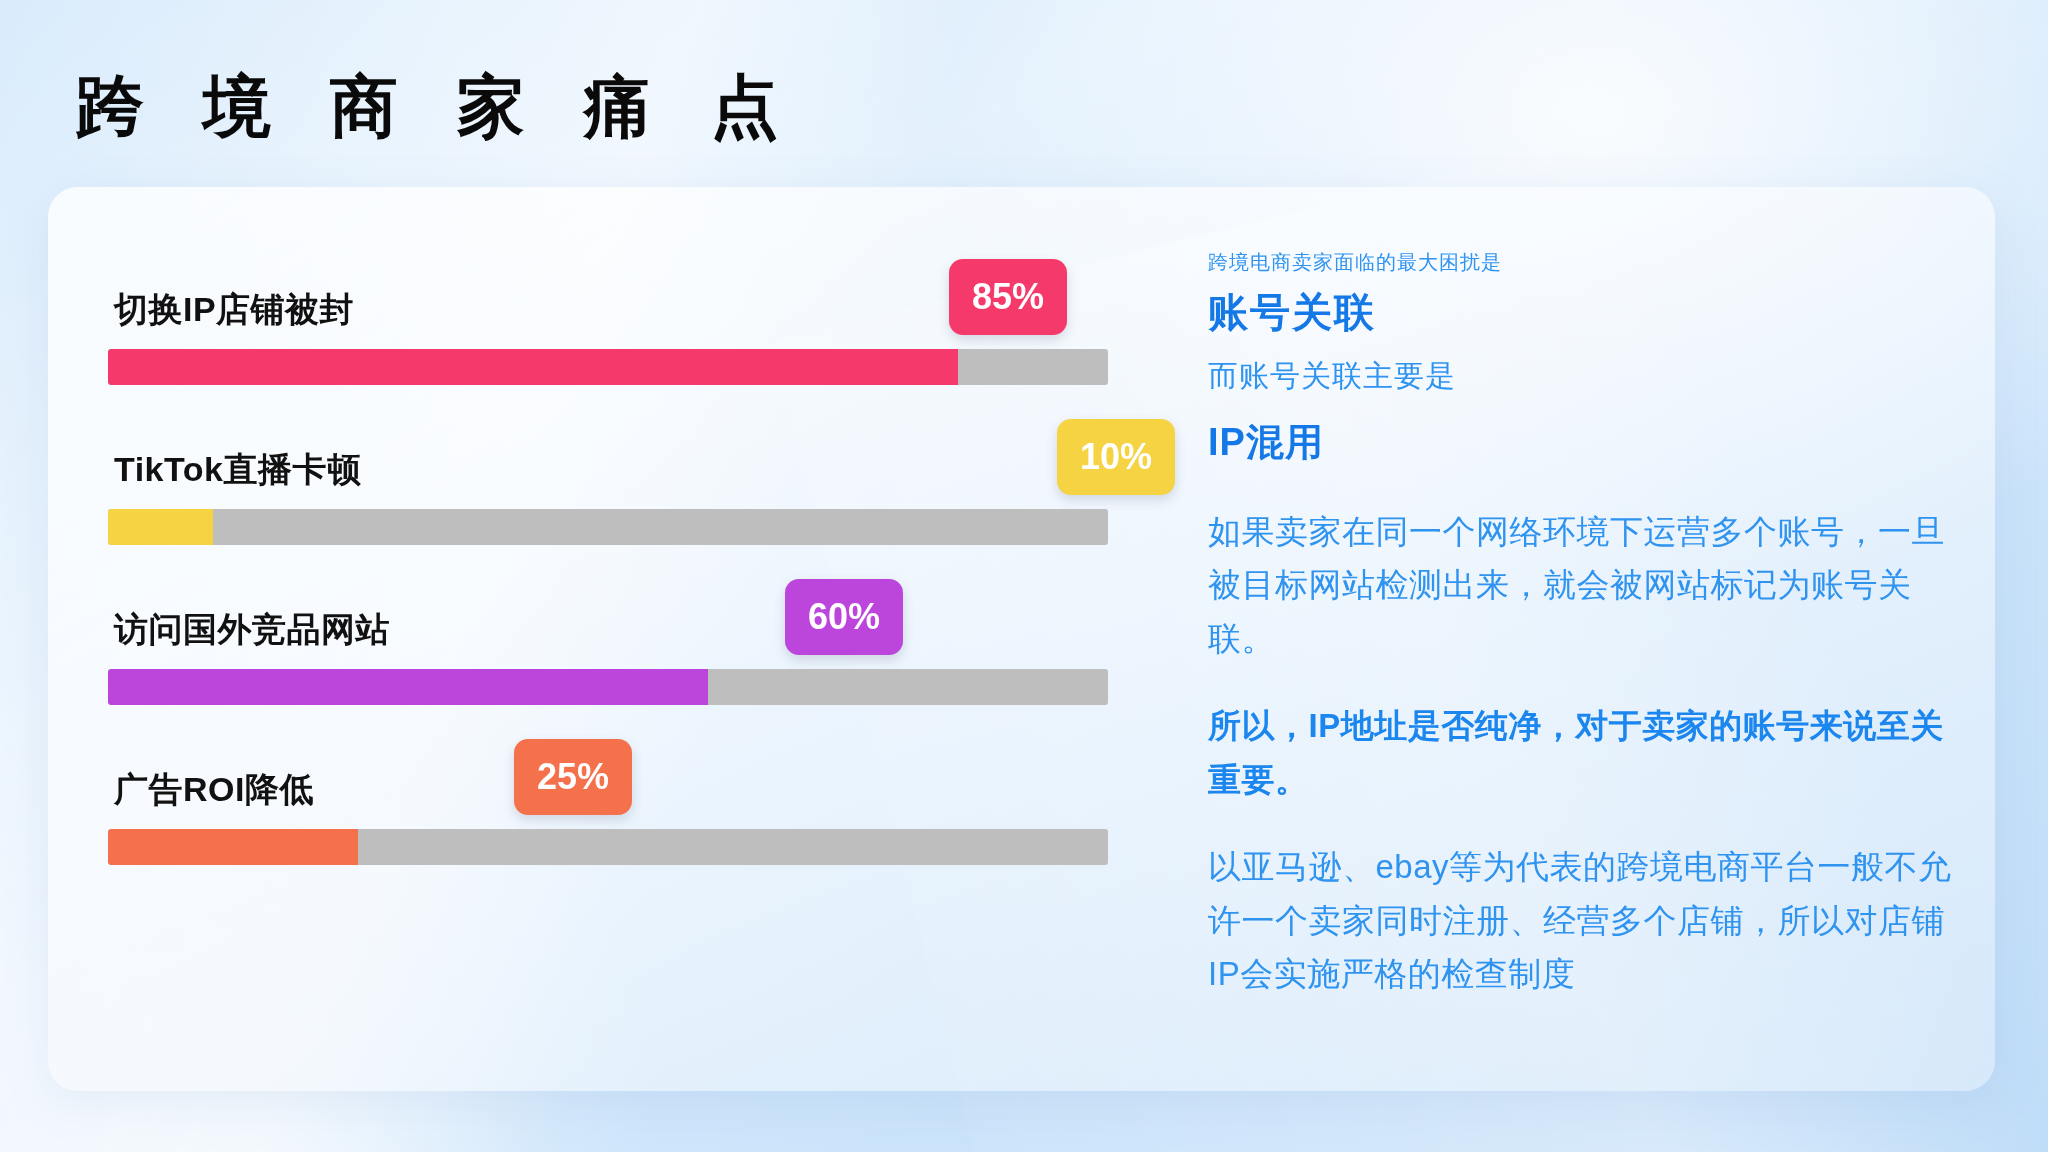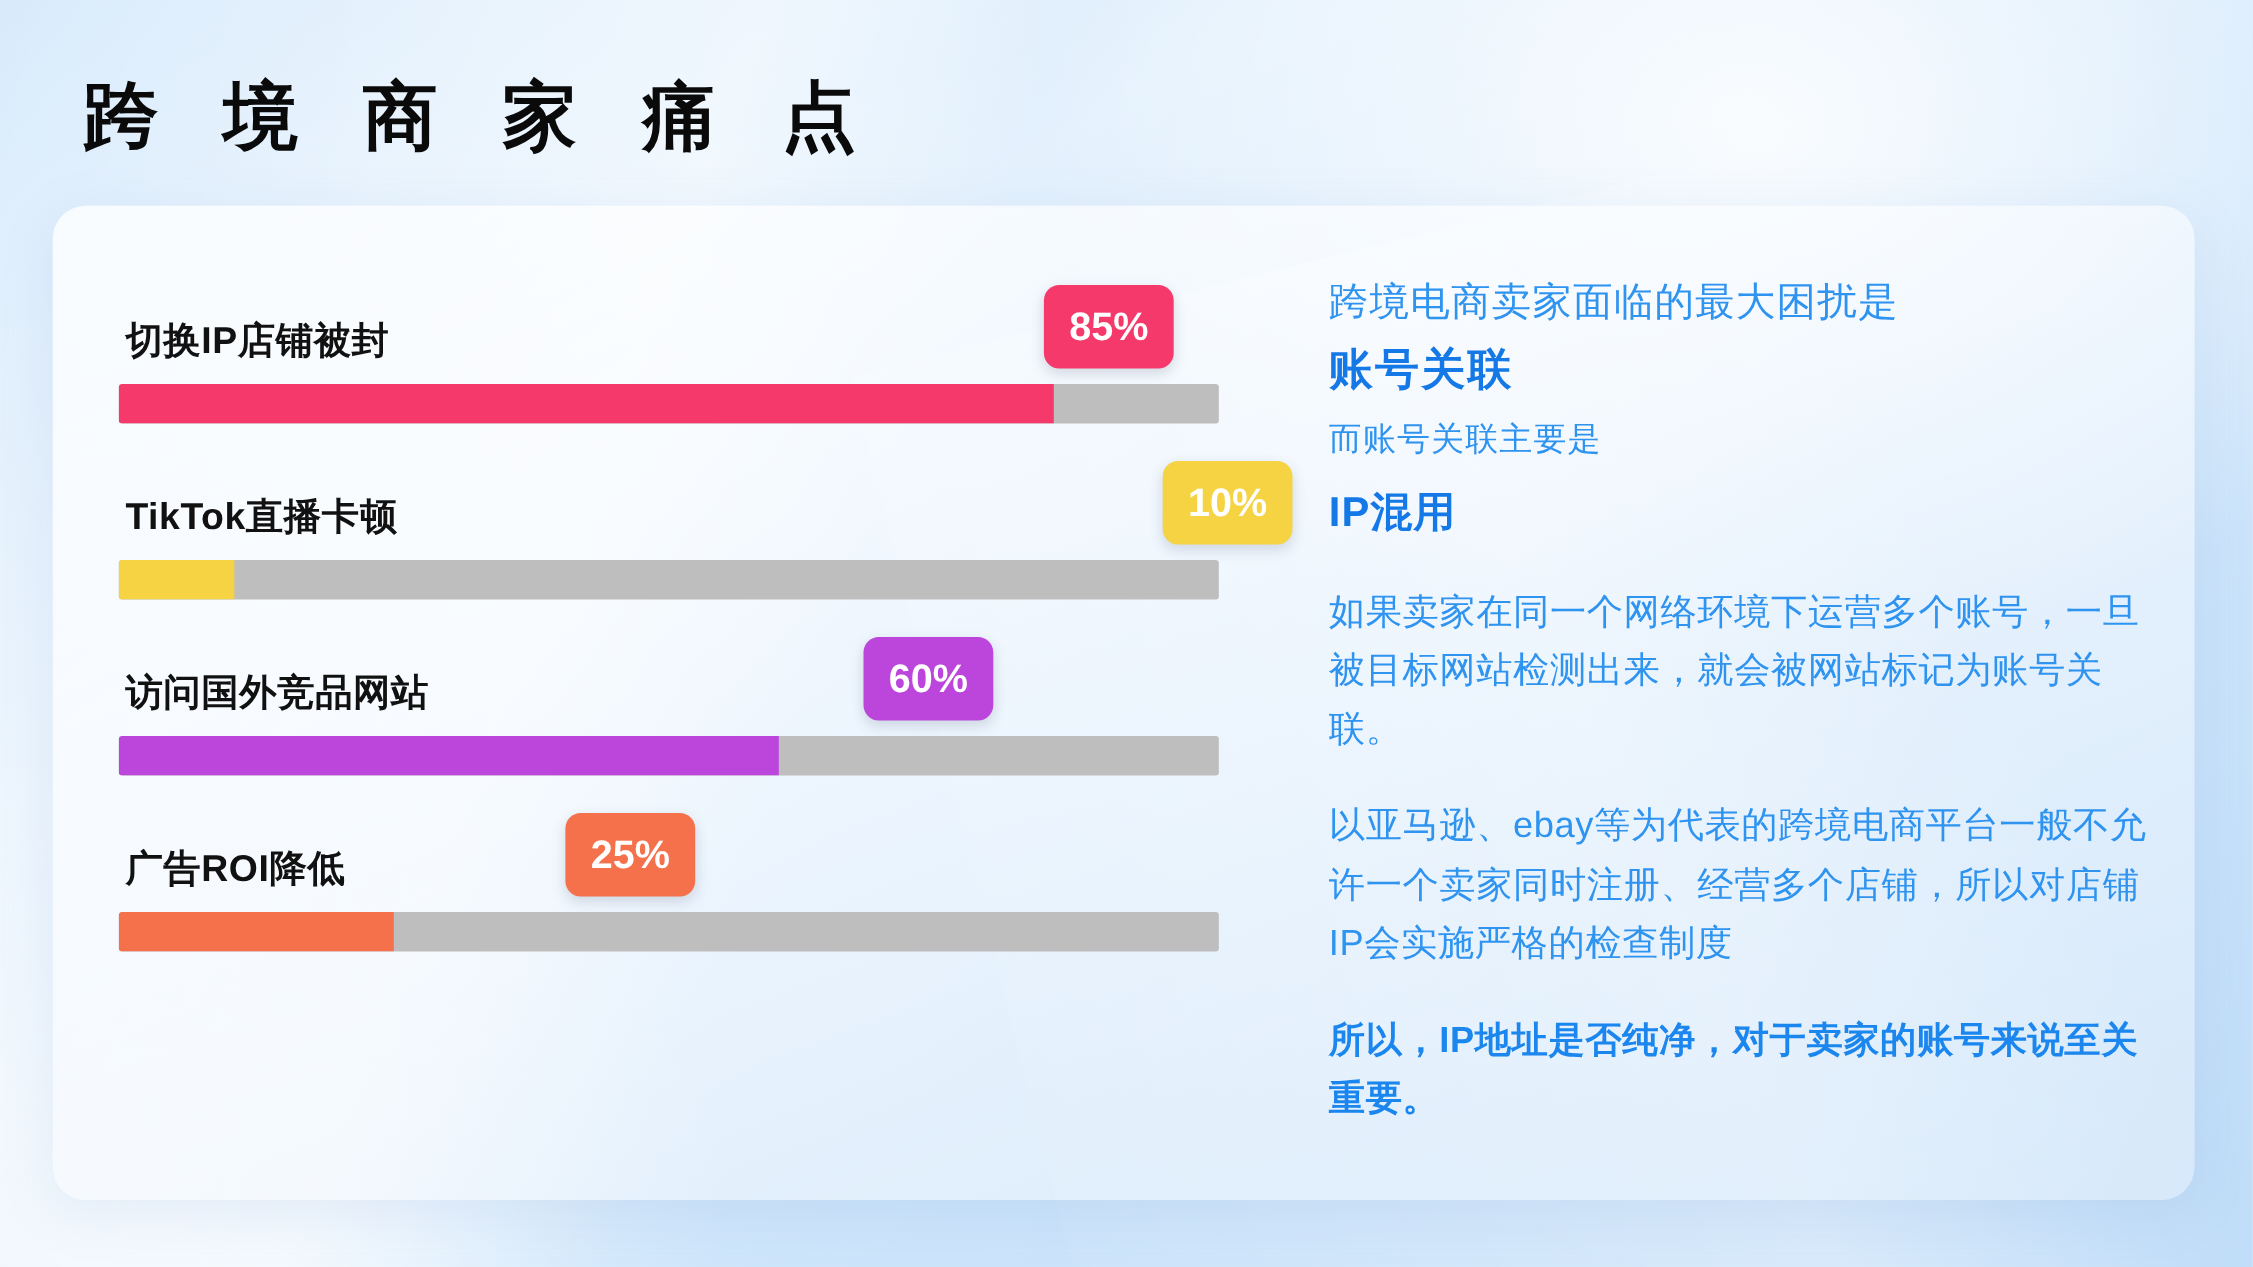--- a/index.html
+++ b/index.html
@@ -76,21 +76,21 @@
   }
   .fill{
     position:absolute;left:0;top:0;height:100%;border-radius:3px 0 0 3px;
   }
 
   
   .textcol{
     position:absolute;left:1160px;top:60px;width:745px;
   }
   .lead-line{
-    font-size:36px;color:#2f93f0;line-height:1.5;letter-spacing:1px;
+    font-size:20px;color:#2f93f0;line-height:1.5;letter-spacing:1px;
   }
   .lead-strong{
     font-size:40px;font-weight:bold;color:#1479e6;line-height:1.45;
     letter-spacing:2px;margin-top:6px;
   }
   .lead-mix{
     font-size:30px;color:#2f93f0;line-height:1.5;letter-spacing:1px;margin-top:12px;
     display:flex;align-items:baseline;gap:16px;flex-wrap:wrap;flex-direction:column;
   }
   .lead-mix b{font-size:38px;font-weight:bold;color:#1479e6;letter-spacing:1px;}
@@ -157,17 +157,17 @@
 
   <div class="textcol">
     <div class="lead-line">跨境电商卖家面临的最大困扰是</div>
     <div class="lead-strong">账号关联</div>
     <div class="lead-mix">
       <span>而账号关联主要是</span>
       <b>IP混用</b>
     </div>
 
     <div class="para">如果卖家在同一个网络环境下运营多个账号，一旦被目标网站检测出来，就会被网站标记为账号关联。</div>
+    <div class="para bold">所以，IP地址是否纯净，对于卖家的账号来说至关重要。</div>
     <div class="para">以亚马逊、ebay等为代表的跨境电商平台一般不允许一个卖家同时注册、经营多个店铺，所以对店铺IP会实施严格的检查制度</div>
-    <div class="para bold">所以，IP地址是否纯净，对于卖家的账号来说至关重要。</div>
   </div>
 
 </div>
 
 </body></html>

